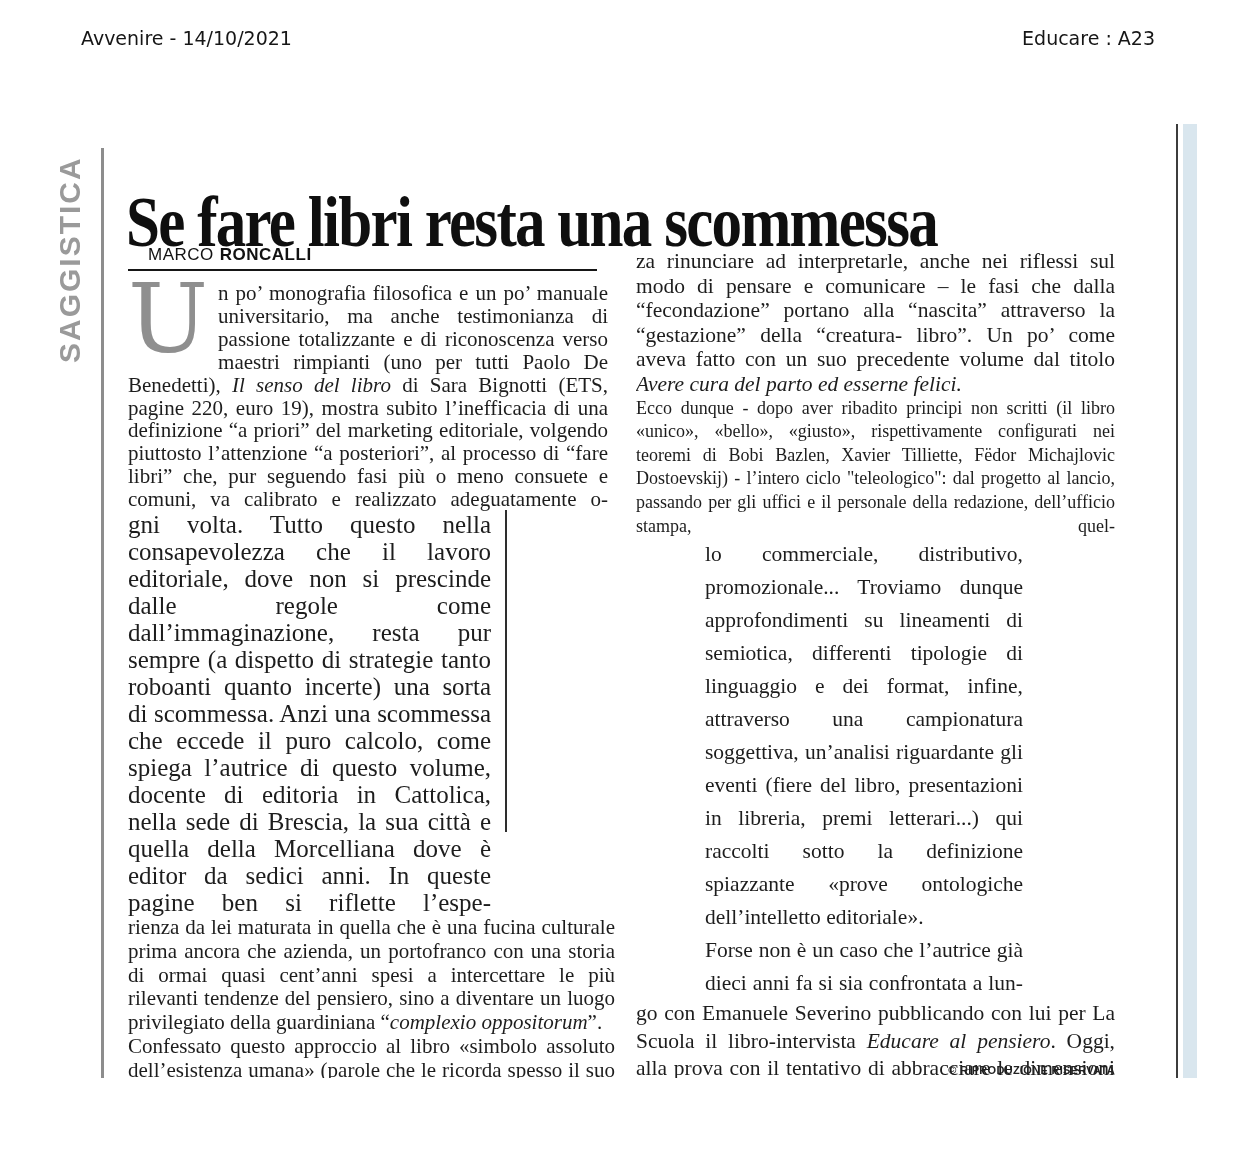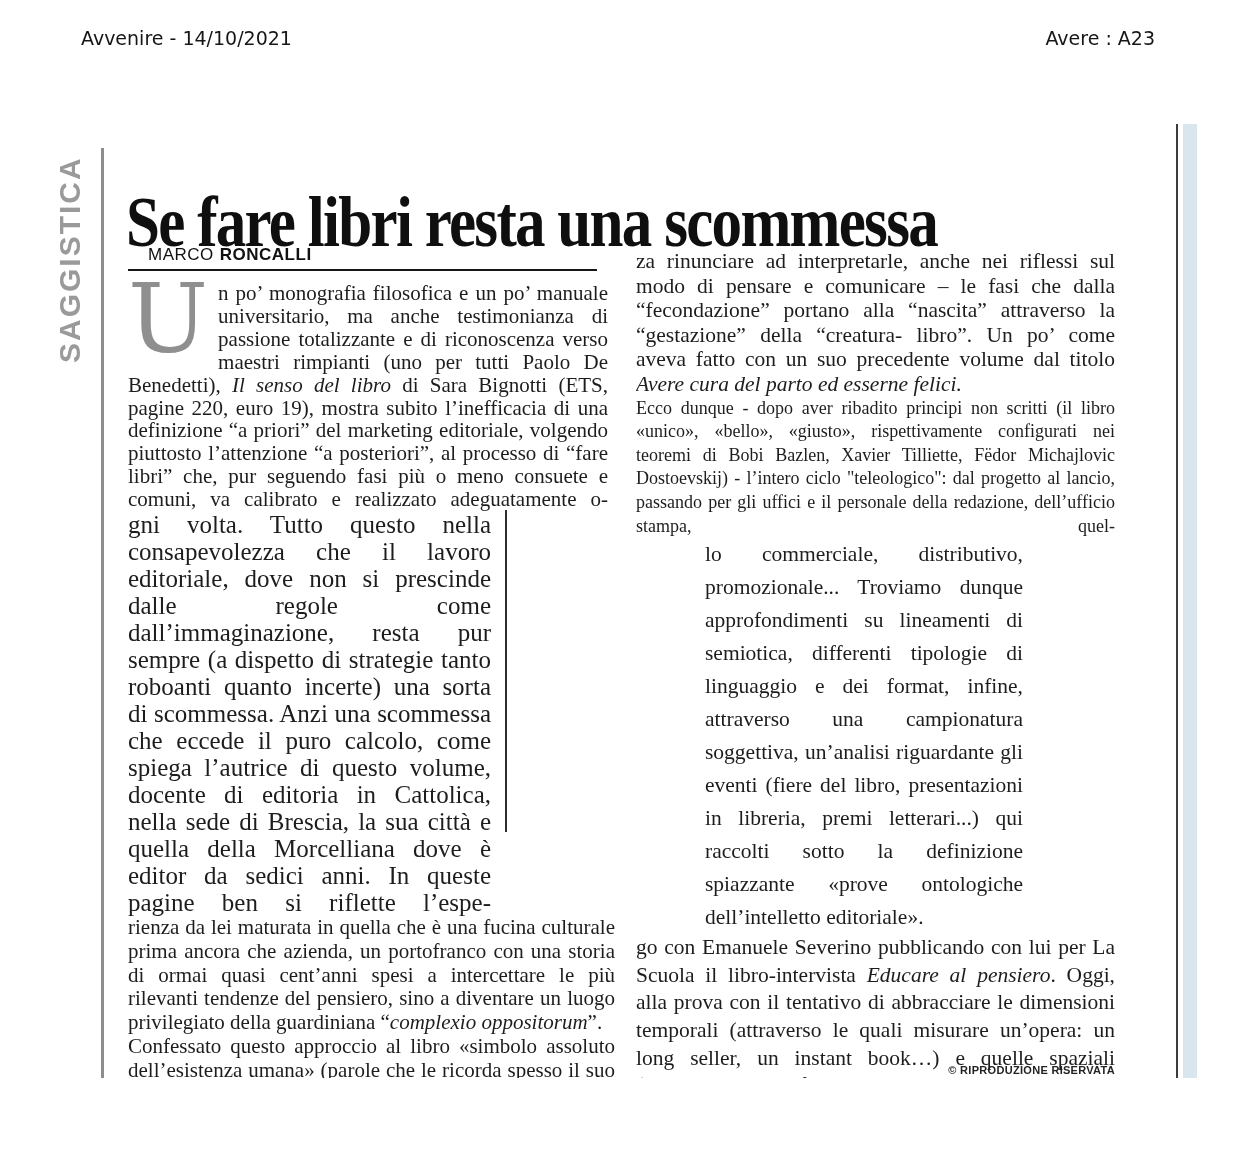--- a/index.html
+++ b/index.html
@@ -78,21 +78,21 @@
     font-family:"Liberation Sans", sans-serif; font-weight:bold;
     font-size:11px; letter-spacing:0.3px; color:#222;
   }
 </style>
 </head>
 <body>
 
 <div class="page">
 
   <div class="hdr hdr-left">Avvenire - 14/10/2021</div>
-  <div class="hdr hdr-right">Avere : A23</div>
+  <div class="hdr hdr-right">Educare : A23</div>
 
   <div class="kicker">SAGGISTICA</div>
   <div class="kicker-rule"></div>
 
   <div class="edge-dark"></div>
   <div class="edge-blue"></div>
 
   <h1 class="title">Se fare libri resta una scommessa</h1>
 
   <div class="byline">
@@ -108,18 +108,19 @@
     <div class="seg seg-lw2"><span>rienza da lei maturata in quella che è una fucina culturale prima ancora che azienda, un portofranco con una storia di ormai quasi cent’anni spesi a intercettare le più rilevanti tendenze del pensiero, sino a diventare un luogo privilegiato della guardiniana “</span><i>complexio oppositorum</i><span>”.</span></div>
     <div class="seg seg-lw2 jlast"><span>Confessato questo approccio al libro «simbolo assoluto dell’esistenza umana» (parole che le ricorda spesso il suo contubernale Ilario Bertoletti, direttore editoriale dei marchi Morcelliana e Scholé), Bignotti scandisce il racconto filosofico della vita in redazione privilegiando poi l’intento didattico. Descrivendo – sen-</span></div>
   </div>
 
   <div class="quote-rule"></div>
 
   <div class="col-right">
     <div class="seg seg-r1"><span>za rinunciare ad interpretarle, anche nei riflessi sul modo di pensare e comunicare – le fasi che dalla “fecondazione” portano alla “nascita” attraverso la “gestazione” della “creatura- libro”. Un po’ come aveva fatto con un suo precedente volume dal titolo </span><i>Avere cura del parto ed esserne felici.</i></div>
     <div class="seg seg-r2 jlast"><span>Ecco dunque - dopo aver ribadito principi non scritti (il libro «unico», «bello», «giusto», rispettivamente configurati nei teoremi di Bobi Bazlen, Xavier Tilliette, Fëdor Michajlovic Dostoevskij) - l’intero ciclo "teleologico": dal progetto al lancio, passando per gli uffici e il personale della redazione, dell’ufficio stampa, quel-</span></div>
     <div class="seg seg-r3"><span>lo commerciale, distributivo, promozionale... Troviamo dunque approfondimenti su lineamenti di semiotica, differenti tipologie di linguaggio e dei format, infine, attraverso una campionatura soggettiva, un’analisi riguardante gli eventi (fiere del libro, presentazioni in libreria, premi letterari...) qui raccolti sotto la definizione spiazzante «prove ontologiche dell’intelletto editoriale».</span></div>
+    <div class="seg seg-r3 jlast"><span>Forse non è un caso che l’autrice già dieci anni fa si sia confrontata a lun-</span></div>
     <div class="seg seg-r4"><span>go con Emanuele Severino pubblicando con lui per La Scuola il libro-intervista </span><i>Educare al pensiero</i><span>. Oggi, alla prova con il tentativo di abbracciare le dimensioni temporali (attraverso le quali misurare un’opera: un long seller, un instant book…) e quelle spaziali (perimetrando confini di ambienti reali e virtuali, le catene delle librerie, i bookshop online...), va a delineare un’ontologia del marketing editoriale che scrive Bignotti «ha a suo fondamento l’essenza e l’esistenza del libro, la sua natura illimitata e al tempo stesso contingente e intramondana».</span></div>
   </div>
 
   <div class="copyright">© RIPRODUZIONE RISERVATA</div>
 
 </div>
 
 </body></html>

